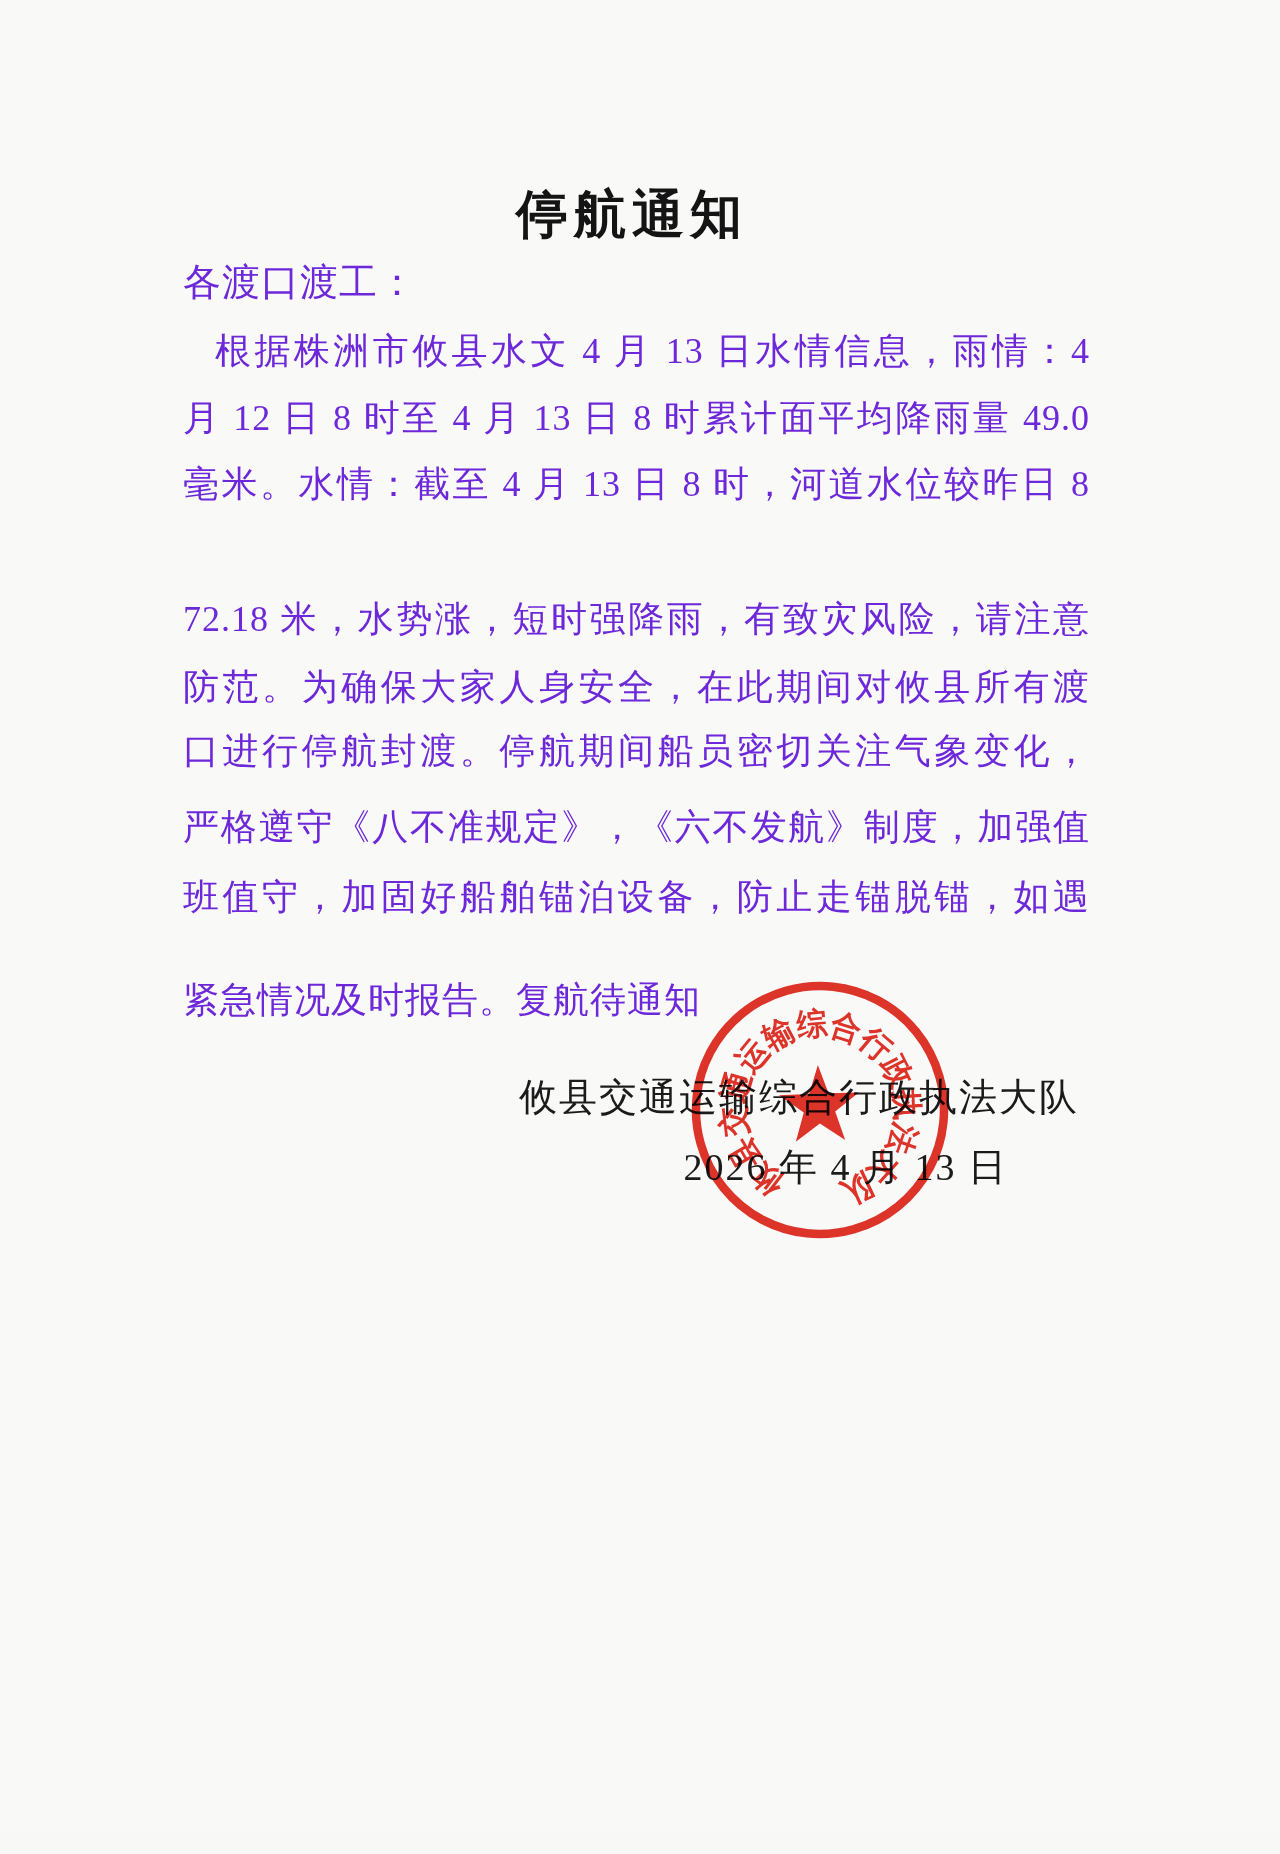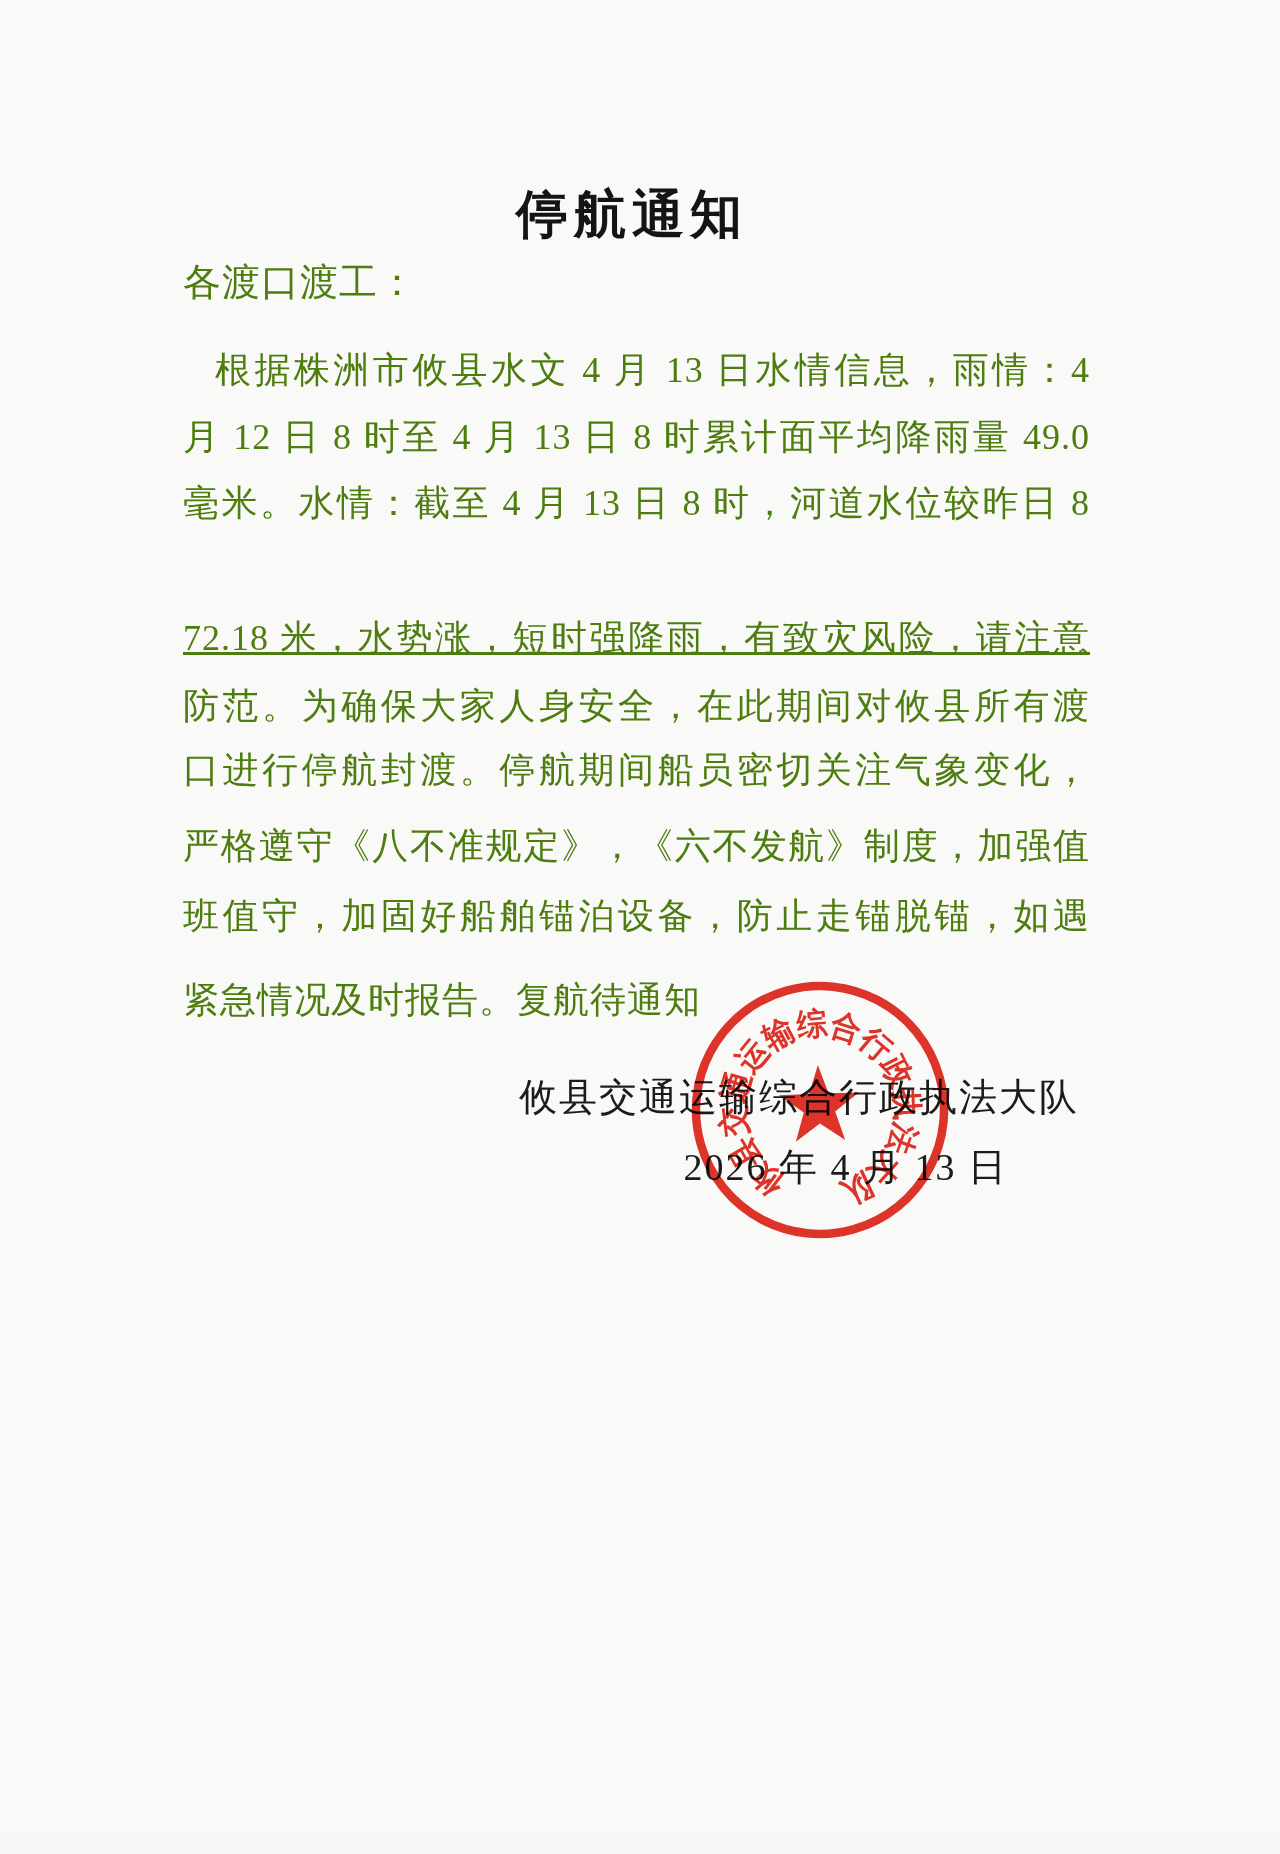--- a/index.html
+++ b/index.html
@@ -14,30 +14,30 @@
   .page{position:absolute;left:0;top:0;width:1280px;height:1830px;background:#f9f9f8;}
   .title{
     position:absolute;left:0;top:180px;width:1264px;
     text-align:center;
     font-size:52px;font-weight:bold;letter-spacing:6px;
     color:#141414;
   }
   .tline{
     position:absolute;left:183px;width:907px;height:56px;line-height:56px;
     font-size:36px;letter-spacing:1px;white-space:nowrap;
-    color:#4d7c0f;
+    color:#6d28d9;
   }
-  .just{white-space:normal;text-align:justify;text-align-last:justify;text-justify:inter-character;margin-top:19px;}
+  .just{white-space:normal;text-align:justify;text-align-last:justify;text-justify:inter-character;}
   .indent{text-indent:32px;}
   .recipient{top:254px;font-size:38px;}
   .l0{top:323px;}
   .l1{top:390px;}
   .l2{top:456px;}
   .l3{top:523px;}
-  .l4{top:591px;text-decoration:underline;}
+  .l4{top:591px;}
   .l5{top:659px;}
   .l6{top:723px;}
   .l7{top:799px;}
   .l8{top:869px;}
   .l9{top:972px;}
   .signature{
     position:absolute;left:518px;top:1069px;width:562px;height:56px;line-height:56px;
     font-size:38px;letter-spacing:2px;text-align:center;white-space:nowrap;
   }
   .datetext{

